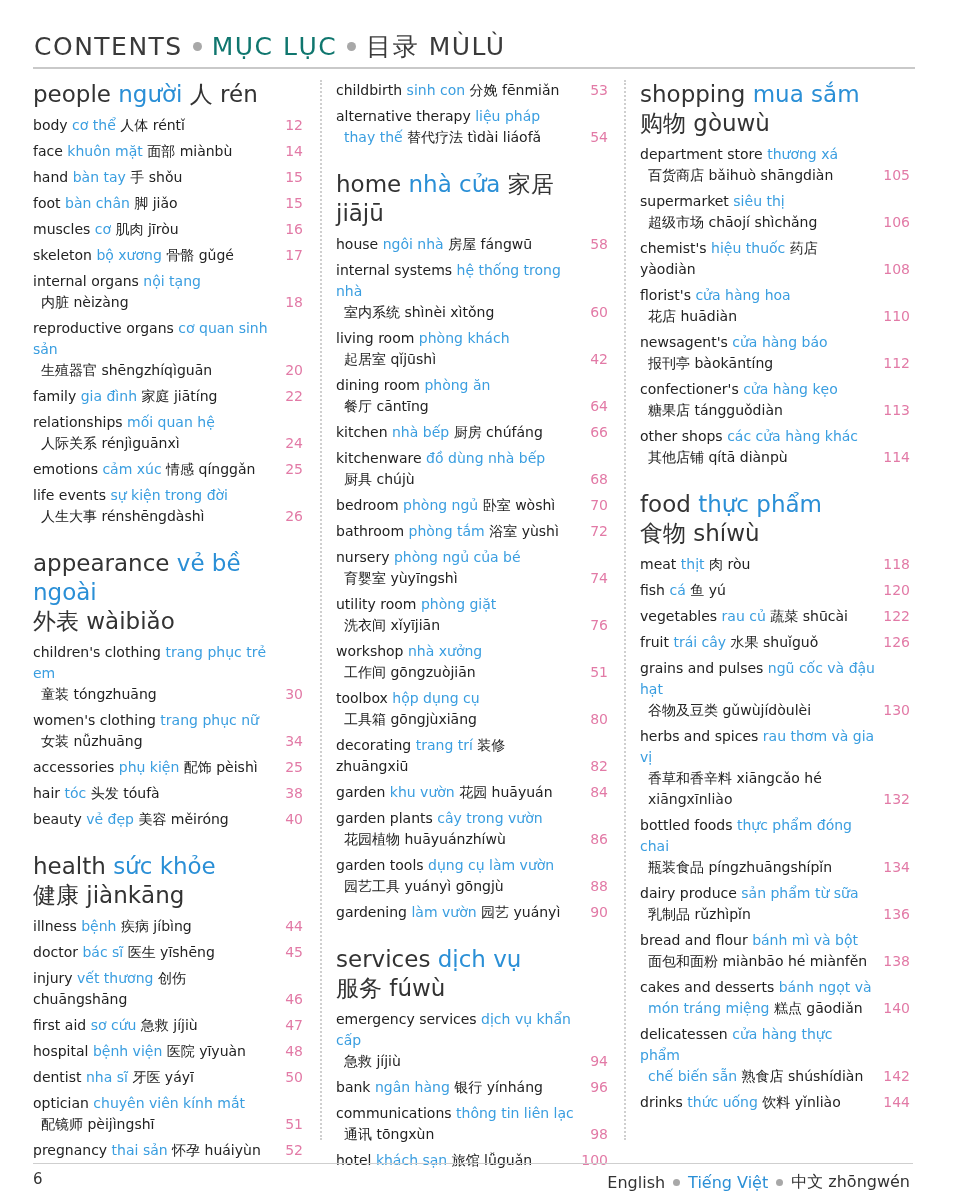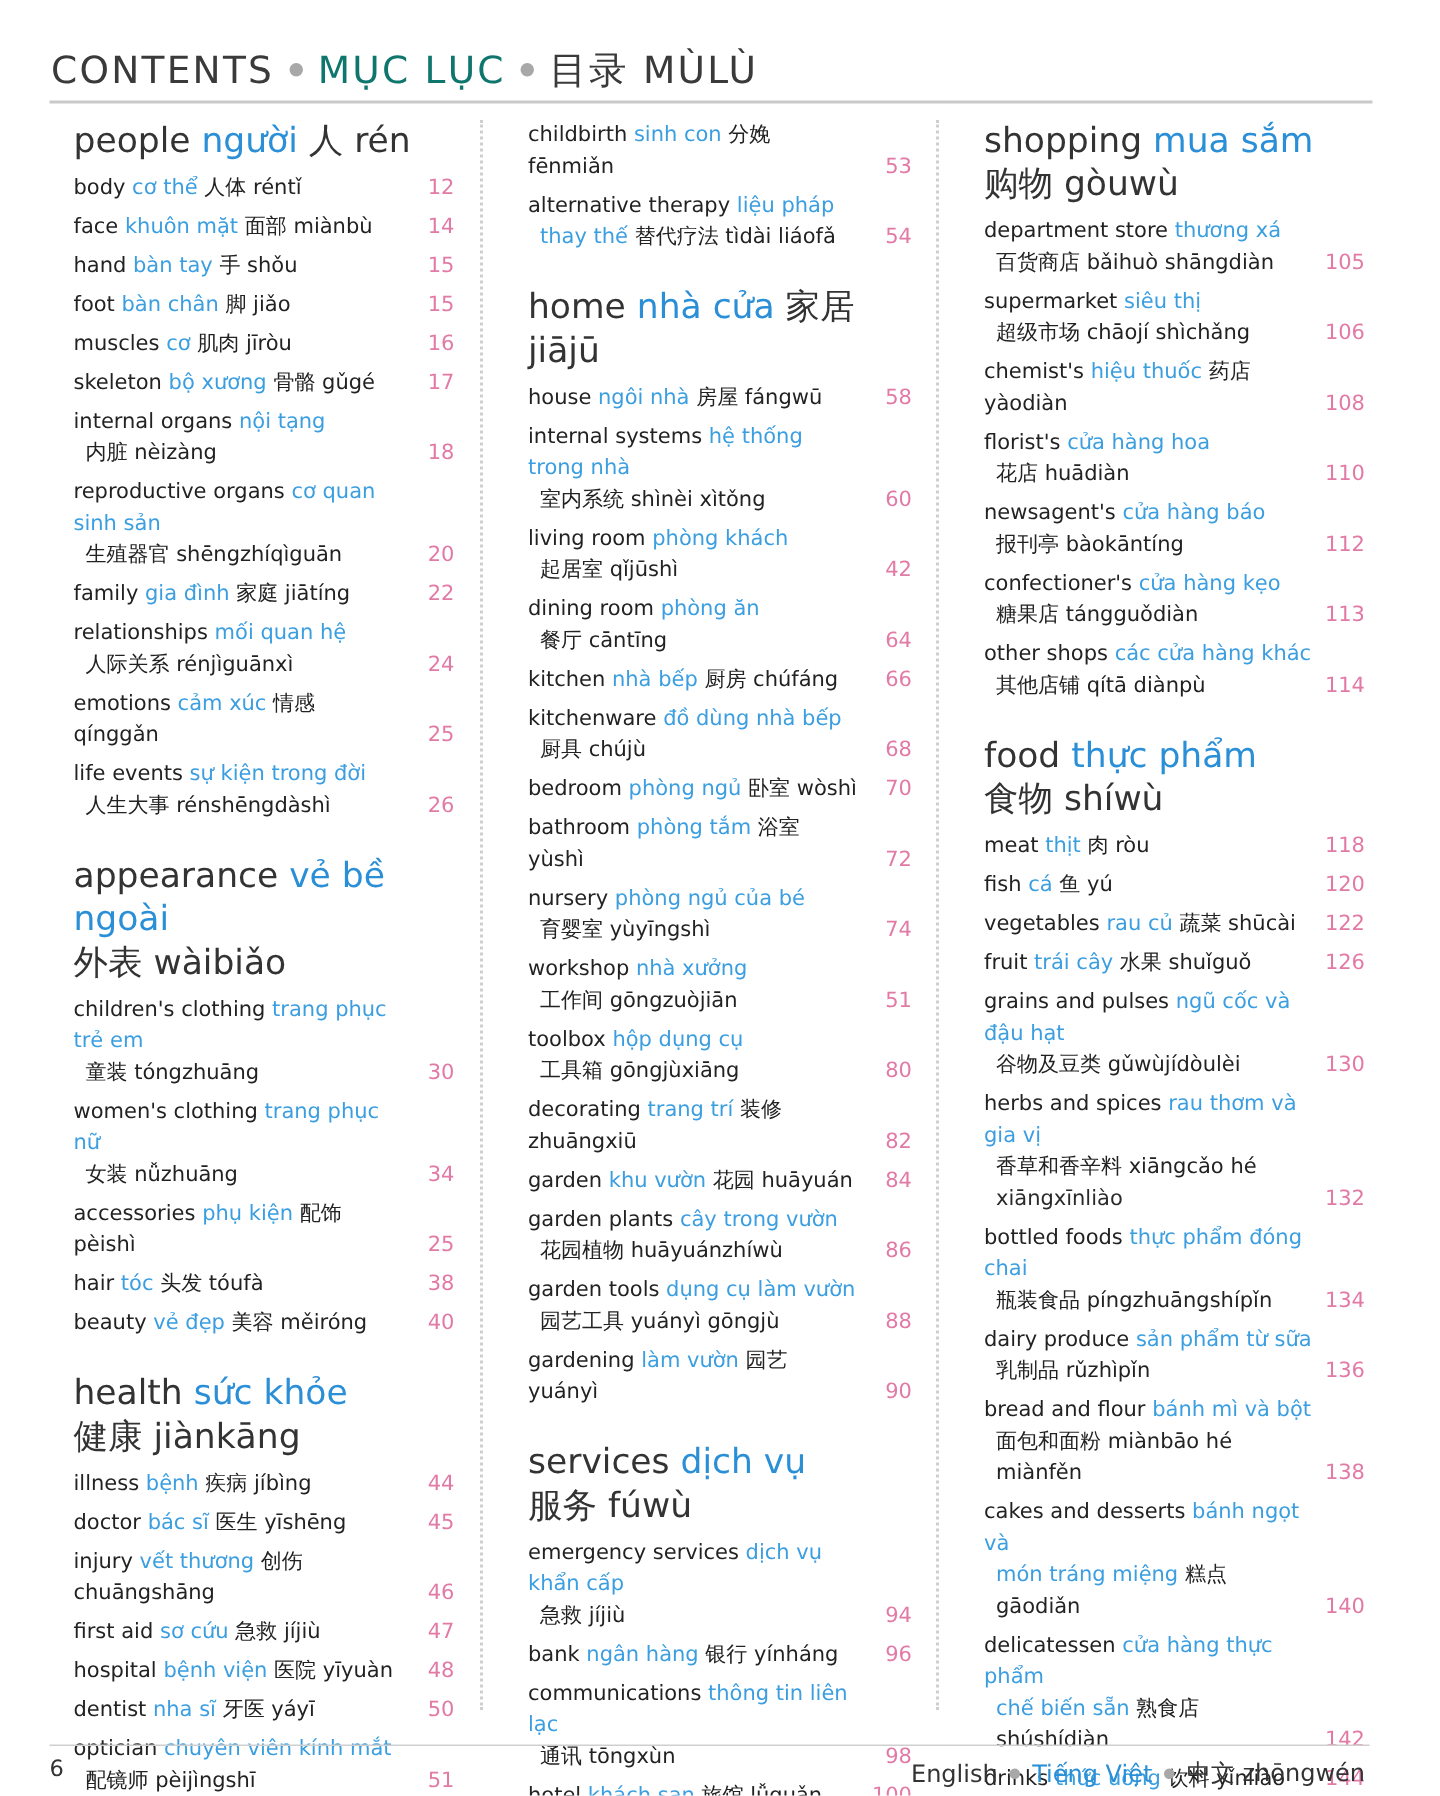--- a/index.html
+++ b/index.html
@@ -18,21 +18,21 @@
   .title-rule { position: absolute; left: 33px; top: 67px; width: 882px; height: 2px; background: #c9c9c9; }
 
   .col { position: absolute; top: 80px; }
   .col1 { left: 33px; width: 270px; }
   .col2 { left: 336px; width: 272px; }
   .col3 { left: 640px; width: 270px; }
   .vdiv { position: absolute; top: 80px; height: 1060px; width: 0; border-left: 2px dotted #cfcfcf; }
   .vdiv1 { left: 320px; }
   .vdiv2 { left: 624px; }
 
-  .section { margin-bottom: 22px; margin-left: 16px; }
+  .section { margin-bottom: 22px; }
   .sec-head { font-size: 23px; line-height: 29px; color: #333; margin-bottom: 6px; }
   .sec-head .vi { color: #2a8fd6; }
   .sec-head .zh-line { display: block; }
 
   .entry { position: relative; font-size: 14px; line-height: 21px; margin-bottom: 5px; padding-right: 34px; }
   .entry .en { color: #222; }
   .entry .vi { color: #3a9ee0; }
   .entry .zh { color: #222; }
   .entry .line2 { display: block; padding-left: 8px; }
   .entry .page { position: absolute; right: 0; bottom: 0; color: #e27aa6; font-size: 14px; line-height: 21px; }
@@ -103,20 +103,21 @@
       <div class="sec-head"><span class="en">home</span> <span class="vi">nhà cửa</span> <span class="zh">家居 jiājū</span></div>
       <div class="entry"><span class="en">house</span> <span class="vi">ngôi nhà</span> <span class="zh">房屋 fángwū</span><span class="page">58</span></div>
       <div class="entry"><span class="en">internal systems</span> <span class="vi">hệ thống trong nhà</span><span class="line2"><span class="zh">室内系统 shìnèi xìtǒng</span></span><span class="page">60</span></div>
       <div class="entry"><span class="en">living room</span> <span class="vi">phòng khách</span><span class="line2"><span class="zh">起居室 qǐjūshì</span></span><span class="page">42</span></div>
       <div class="entry"><span class="en">dining room</span> <span class="vi">phòng ăn</span><span class="line2"><span class="zh">餐厅 cāntīng</span></span><span class="page">64</span></div>
       <div class="entry"><span class="en">kitchen</span> <span class="vi">nhà bếp</span> <span class="zh">厨房 chúfáng</span><span class="page">66</span></div>
       <div class="entry"><span class="en">kitchenware</span> <span class="vi">đồ dùng nhà bếp</span><span class="line2"><span class="zh">厨具 chújù</span></span><span class="page">68</span></div>
       <div class="entry"><span class="en">bedroom</span> <span class="vi">phòng ngủ</span> <span class="zh">卧室 wòshì</span><span class="page">70</span></div>
       <div class="entry"><span class="en">bathroom</span> <span class="vi">phòng tắm</span> <span class="zh">浴室 yùshì</span><span class="page">72</span></div>
       <div class="entry"><span class="en">nursery</span> <span class="vi">phòng ngủ của bé</span><span class="line2"><span class="zh">育婴室 yùyīngshì</span></span><span class="page">74</span></div>
+      <div class="entry"><span class="en">utility room</span> <span class="vi">phòng giặt</span><span class="line2"><span class="zh">洗衣间 xǐyījiān</span></span><span class="page">76</span></div>
       <div class="entry"><span class="en">workshop</span> <span class="vi">nhà xưởng</span><span class="line2"><span class="zh">工作间 gōngzuòjiān</span></span><span class="page">51</span></div>
       <div class="entry"><span class="en">toolbox</span> <span class="vi">hộp dụng cụ</span><span class="line2"><span class="zh">工具箱 gōngjùxiāng</span></span><span class="page">80</span></div>
       <div class="entry"><span class="en">decorating</span> <span class="vi">trang trí</span> <span class="zh">装修 zhuāngxiū</span><span class="page">82</span></div>
       <div class="entry"><span class="en">garden</span> <span class="vi">khu vườn</span> <span class="zh">花园 huāyuán</span><span class="page">84</span></div>
       <div class="entry"><span class="en">garden plants</span> <span class="vi">cây trong vườn</span><span class="line2"><span class="zh">花园植物 huāyuánzhíwù</span></span><span class="page">86</span></div>
       <div class="entry"><span class="en">garden tools</span> <span class="vi">dụng cụ làm vườn</span><span class="line2"><span class="zh">园艺工具 yuányì gōngjù</span></span><span class="page">88</span></div>
       <div class="entry"><span class="en">gardening</span> <span class="vi">làm vườn</span> <span class="zh">园艺 yuányì</span><span class="page">90</span></div>
     </div>
     <div class="section">
       <div class="sec-head"><span class="en">services</span> <span class="vi">dịch vụ</span> <span class="zh-line">服务 fúwù</span></div>

